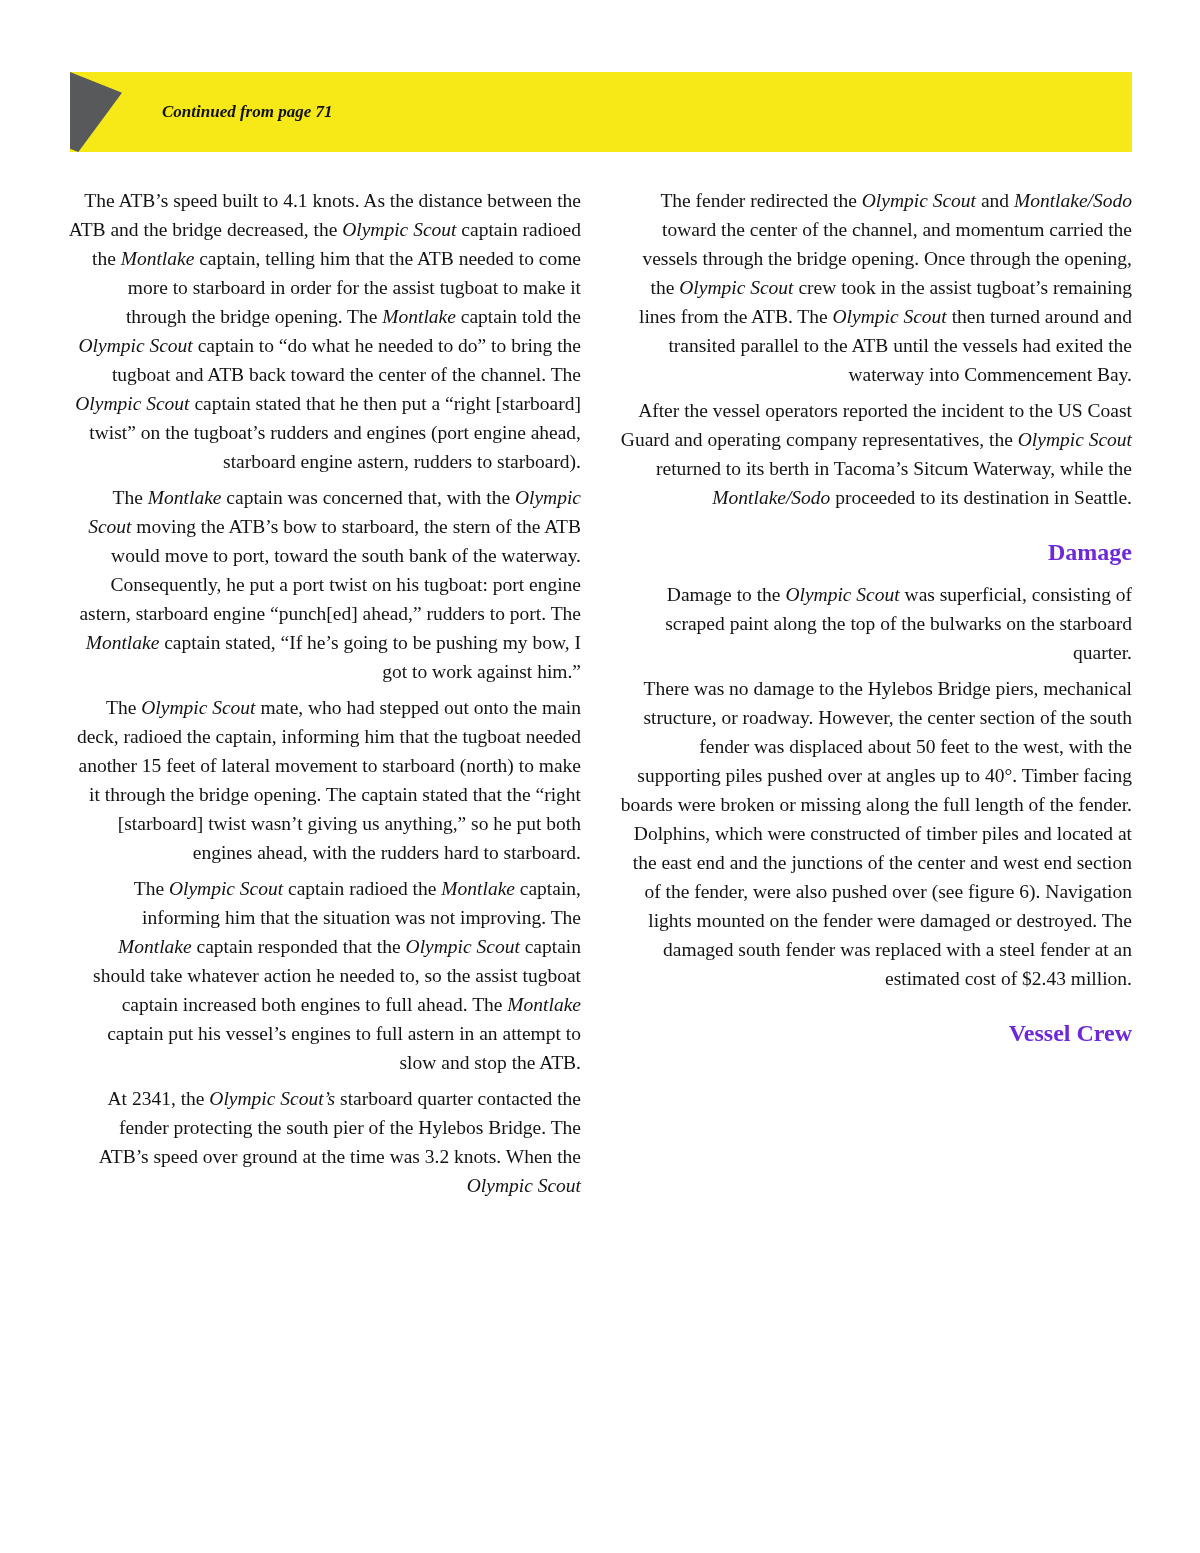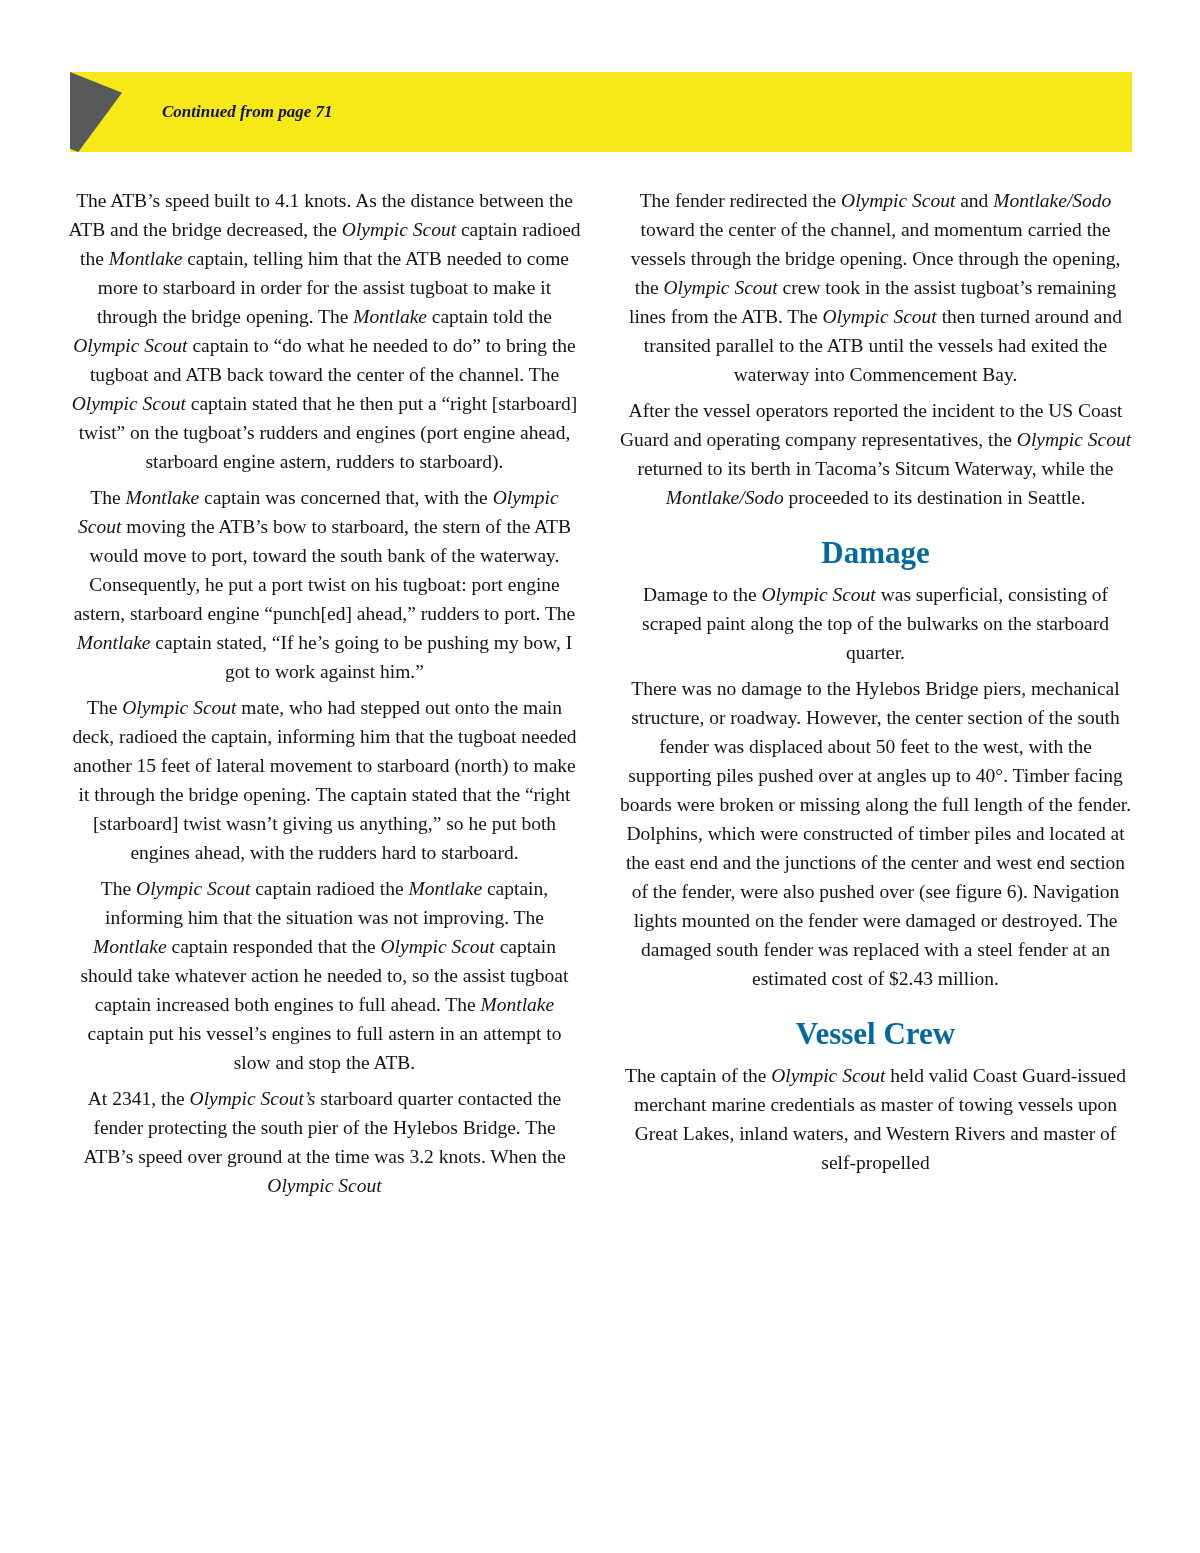--- a/index.html
+++ b/index.html
@@ -49,29 +49,29 @@
     left: 68px;
     right: 67px;
     top: 186px;
     display: flex;
     gap: 38px;
   }
   .column {
     width: 513px;
     font-size: 19.5px;
     line-height: 29px;
-    text-align: center;
+    text-align: right;
   }
   .body-paragraph { margin: 0 0 7px 0; }
   .body-paragraph em { font-style: italic; }
   .section-heading {
-    font-size: 31px;
+    font-size: 24px;
     font-weight: bold;
     margin: 26px 0 13px 0;
-    color: #0369a1;
+    color: #6d28d9;
   }
 
   
   .footer-continues {
     position: absolute;
     right: 68px;
     top: 1468px;
     font-weight: bold;
     font-style: italic;
     font-size: 17px;
@@ -110,21 +110,20 @@
         <p class="body-paragraph"><span>The </span><em>Olympic Scout</em><span> captain radioed the </span><em>Montlake</em><span> captain, informing him that the situation was not improving. The </span><em>Montlake</em><span> captain responded that the </span><em>Olympic Scout</em><span> captain should take whatever action he needed to, so the assist tugboat captain increased both engines to full ahead. The </span><em>Montlake</em><span> captain put his vessel’s engines to full astern in an attempt to slow and stop the ATB.</span></p>
         <p class="body-paragraph"><span>At 2341, the </span><em>Olympic Scout’s</em><span> starboard quarter contacted the fender protecting the south pier of the Hylebos Bridge. The ATB’s speed over ground at the time was 3.2 knots. When the </span><em>Olympic Scout</em></p>
       </div>
     <div class="column">
         <p class="body-paragraph"><span>The fender redirected the </span><em>Olympic Scout</em><span> and </span><em>Montlake/Sodo</em><span> toward the center of the channel, and momentum carried the vessels through the bridge opening. Once through the opening, the </span><em>Olympic Scout</em><span> crew took in the assist tugboat’s remaining lines from the ATB. The </span><em>Olympic Scout</em><span> then turned around and transited parallel to the ATB until the vessels had exited the waterway into Commencement Bay.</span></p>
         <p class="body-paragraph"><span>After the vessel operators reported the incident to the US Coast Guard and operating company representatives, the </span><em>Olympic Scout</em><span> returned to its berth in Tacoma’s Sitcum Waterway, while the </span><em>Montlake/Sodo</em><span> proceeded to its destination in Seattle.</span></p>
         <h2 class="section-heading">Damage</h2>
         <p class="body-paragraph"><span>Damage to the </span><em>Olympic Scout</em><span> was superficial, consisting of scraped paint along the top of the bulwarks on the starboard quarter.</span></p>
         <p class="body-paragraph"><span>There was no damage to the Hylebos Bridge piers, mechanical structure, or roadway. However, the center section of the south fender was displaced about 50 feet to the west, with the supporting piles pushed over at angles up to 40°. Timber facing boards were broken or missing along the full length of the fender. Dolphins, which were constructed of timber piles and located at the east end and the junctions of the center and west end section of the fender, were also pushed over (see figure 6). Navigation lights mounted on the fender were damaged or destroyed. The damaged south fender was replaced with a steel fender at an estimated cost of $2.43 million.</span></p>
         <h2 class="section-heading">Vessel Crew</h2>
-        <p class="body-paragraph"><span>The captain of the </span><em>Olympic Scout</em><span> held valid Coast Guard-issued merchant marine credentials as master of towing vessels upon Great Lakes, inland waters, and Western Rivers and master of self-propelled</span></p>
       </div>
   </div>
 
   <div class="footer-continues">Continues on page 74</div>
 
   <div class="footer-bar">
     <span class="footer-site">marineconstructionmagazine.com</span>
     <span class="footer-issue">ISSUE VI - 2024</span>
     <span class="footer-pipe">|</span>
     <span class="footer-pagenum">73</span>

